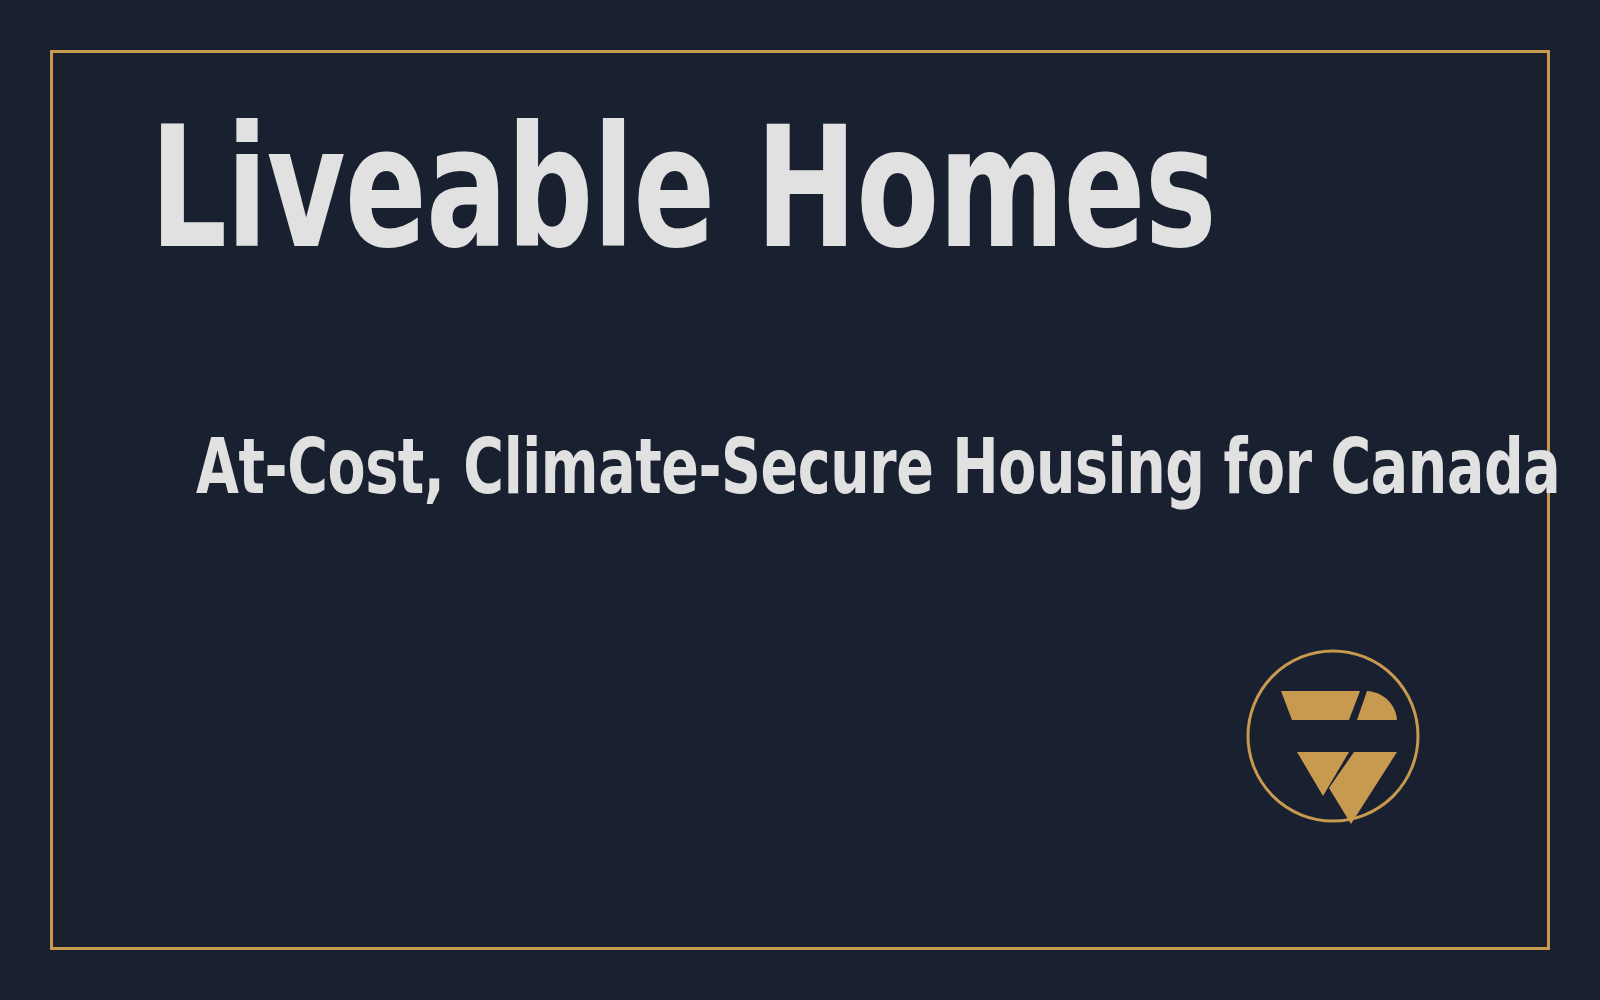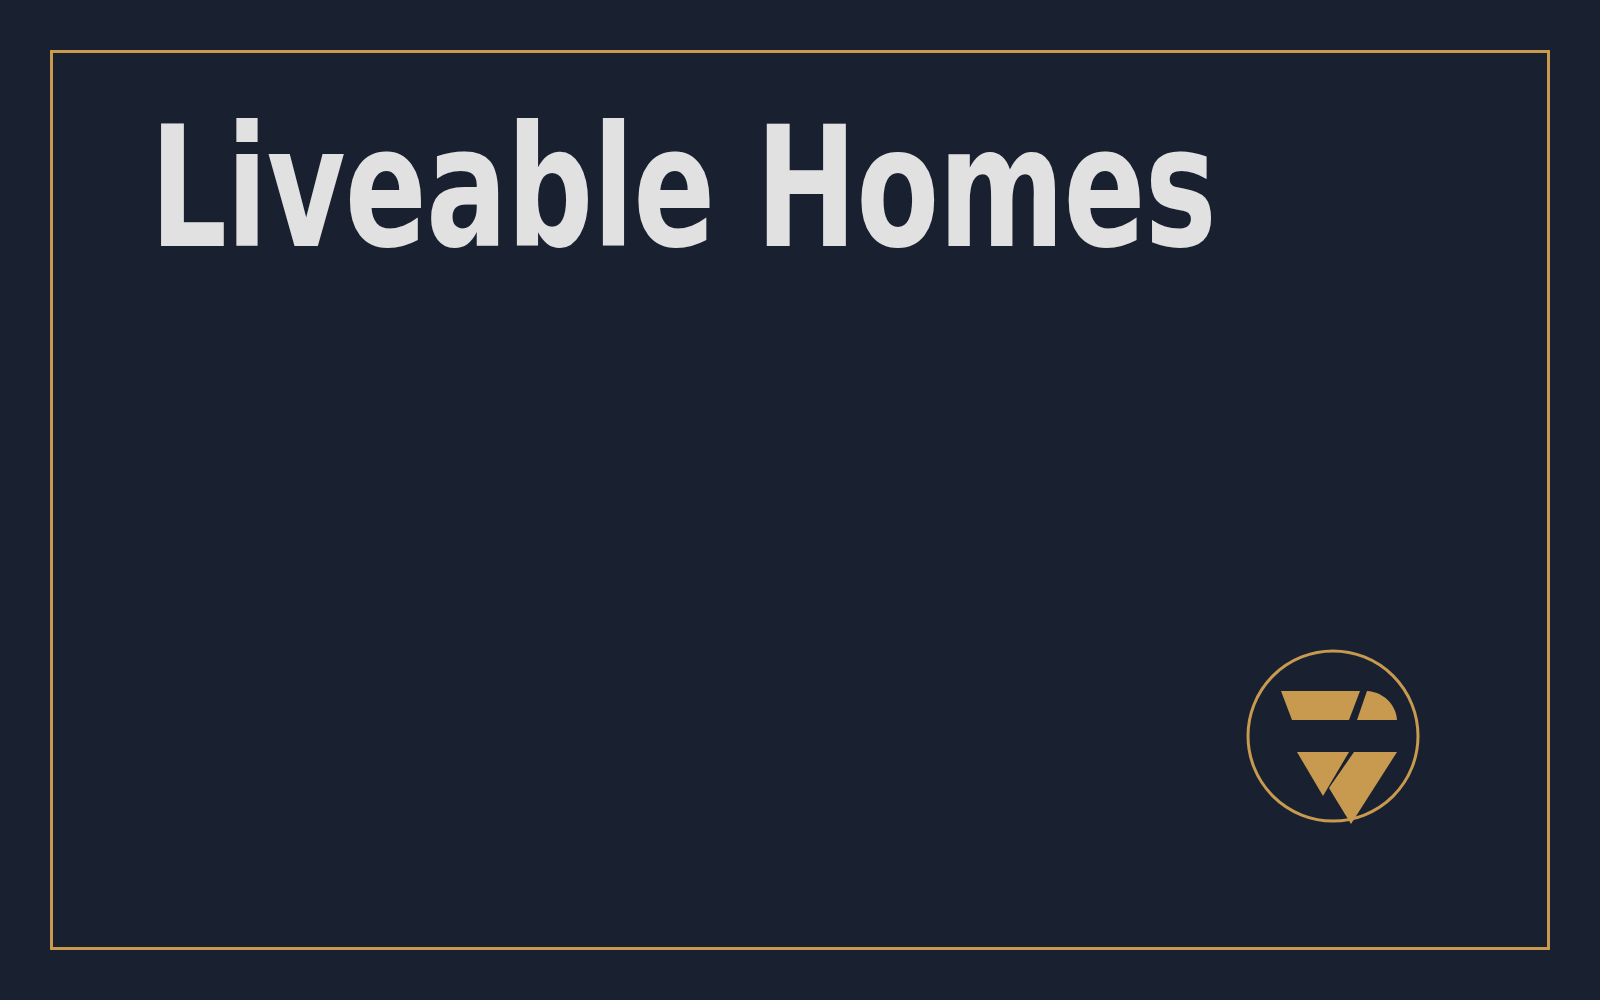--- a/index.html
+++ b/index.html
@@ -95,20 +95,23 @@
 <body>
 
 <div id="slide">
 
   <div id="frame"></div>
 
   <div id="title-block">
     <h1 id="slide-title">Liveable Homes</h1>
   </div>
 
+  <div id="subtitle-block">
+    <h2 id="slide-subtitle">At-Cost, Climate-Secure Housing for Canada</h2>
+  </div>
 
   <div id="brand-logo">
     <svg viewBox="0 0 176 176" xmlns="http://www.w3.org/2000/svg">
       <circle cx="88" cy="88" r="85" fill="none" stroke="#c89a50" stroke-width="3"></circle>
 
       <path d="M 36 43 L 115 43 L 104 72 L 47 72 Z" fill="#c89a50"></path>
 
       <path d="M 122 43 C 139 44 151 57 152 72 L 112 72 Z" fill="#c89a50"></path>
 
       <path d="M 52 104 L 104 104 L 78 148 Z" fill="#c89a50"></path>

